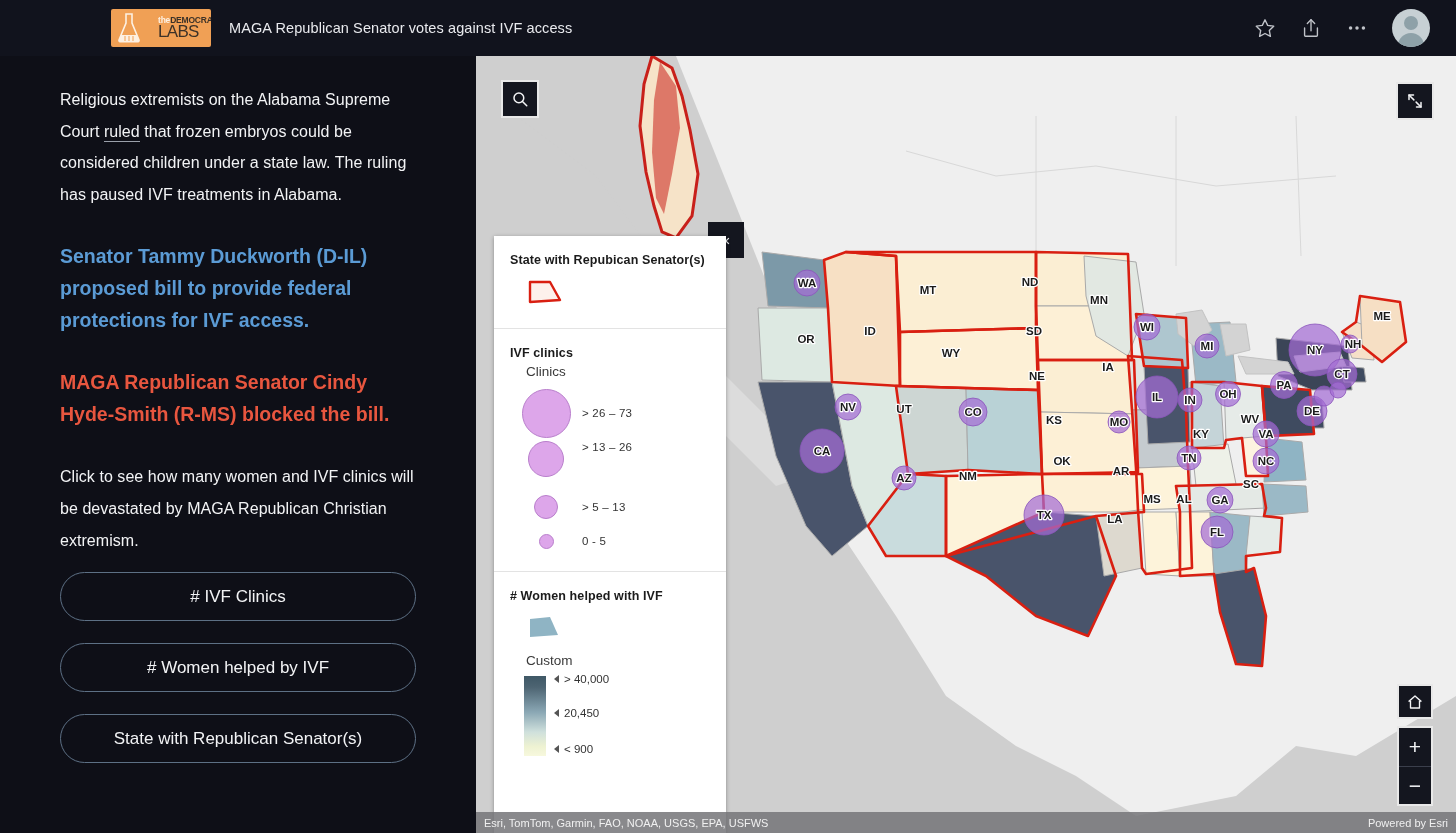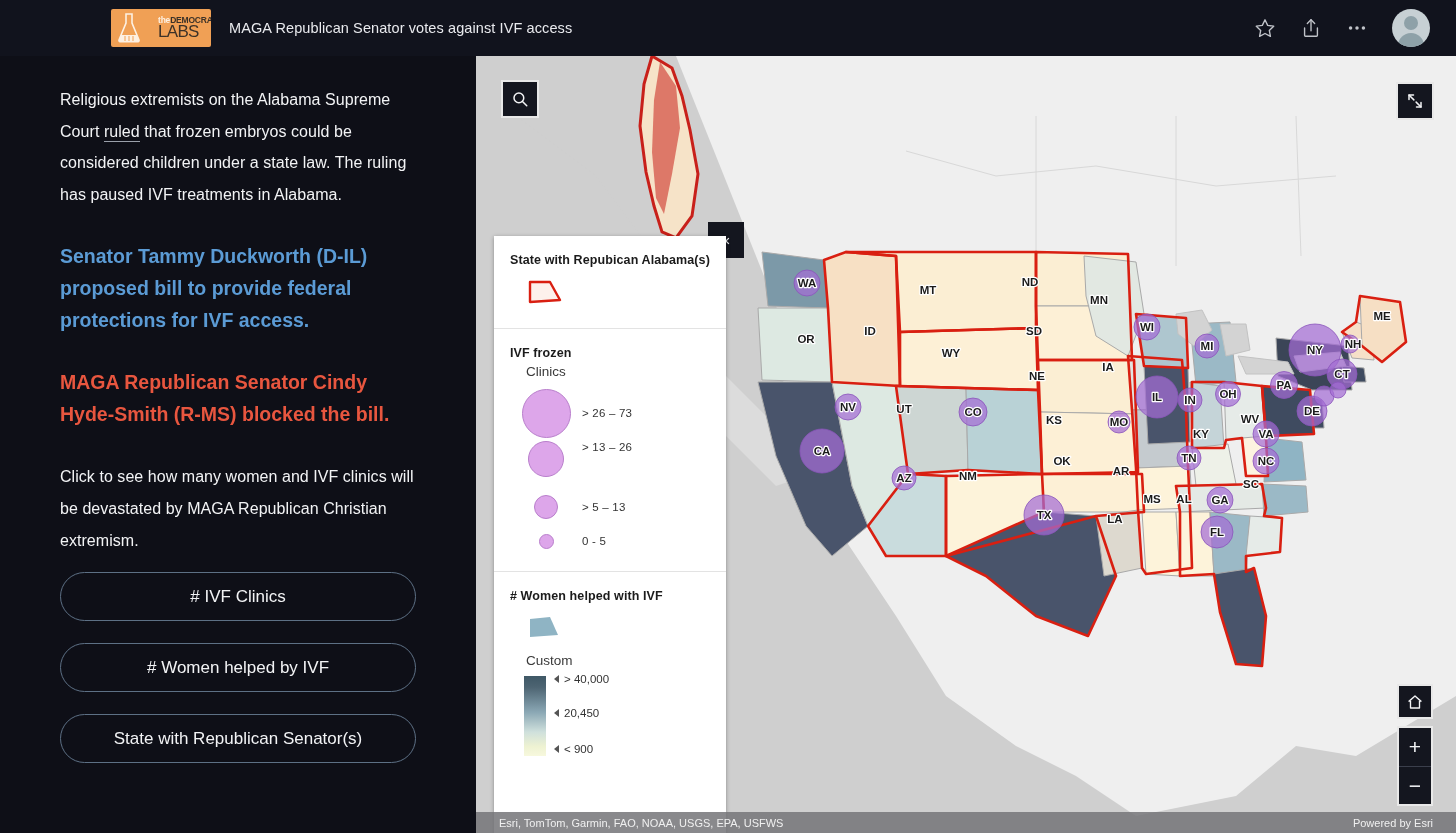--- a/index.html
+++ b/index.html
@@ -139,21 +139,21 @@
   }
   .ramp-labels { position: relative; width: 150px; font-size: 11.5px; color: #333; font-weight: 300; }
   .ramp-lab { position: absolute; left: 8px; white-space: nowrap; display: flex; align-items: center; gap: 5px; }
   .tri { width: 0; height: 0; border-top: 4px solid transparent; border-bottom: 4px solid transparent; border-right: 5px solid #555; }
 
   
   .attrib {
     position: absolute; left: 0; bottom: 0; width: 980px; height: 21px;
     background: rgba(116,116,120,.85);
     display: flex; align-items: center; justify-content: space-between;
-    padding: 0 23px;
+    padding: 0 8px;
   }
   .attrib span { color: #f0f0f0; font-size: 11px; font-weight: 300; }
 
   .statelbl {
     font-family: "Liberation Sans", sans-serif;
     font-size: 11.5px; font-weight: bold; fill: #1b1b1b;
     paint-order: stroke; stroke: #ffffff; stroke-width: 2.4px; stroke-linejoin: round;
     text-anchor: middle; dominant-baseline: central;
   }
 </style>
@@ -430,28 +430,28 @@
       <div>
           <span class="zsym">−</span>
         </div>
     </div>
 
     <div class="btn-close">×</div>
 
     <div class="legend">
 
       <div class="lg-sec">
-        <div class="lg-title">State with Repubican Alabama(s)</div>
+        <div class="lg-title">State with Repubican Senator(s)</div>
         <svg class="lg-swatch-red" viewBox="0 0 34 26">
           <path d="M2 3 L22 3 L32 21 L2 23 Z" fill="#fdf1ec" stroke="#d91f11" stroke-width="2.4" stroke-linejoin="round"></path>
         </svg>
       </div>
 
       <div class="lg-sec">
-        <div class="lg-title">IVF frozen</div>
+        <div class="lg-title">IVF clinics</div>
         <div class="lg-sub">Clinics</div>
 
         <div class="lg-rows">
           <div style="display:flex;align-items:center;height:56px;">
             <div class="bubwrap">
                 <div class="bub" style="width:49px;height:49px;"></div>
               </div>
             <div class="lg-lbl">&gt; 26 – 73</div>
           </div>
           <div style="display:flex;align-items:flex-start;height:47px;">

